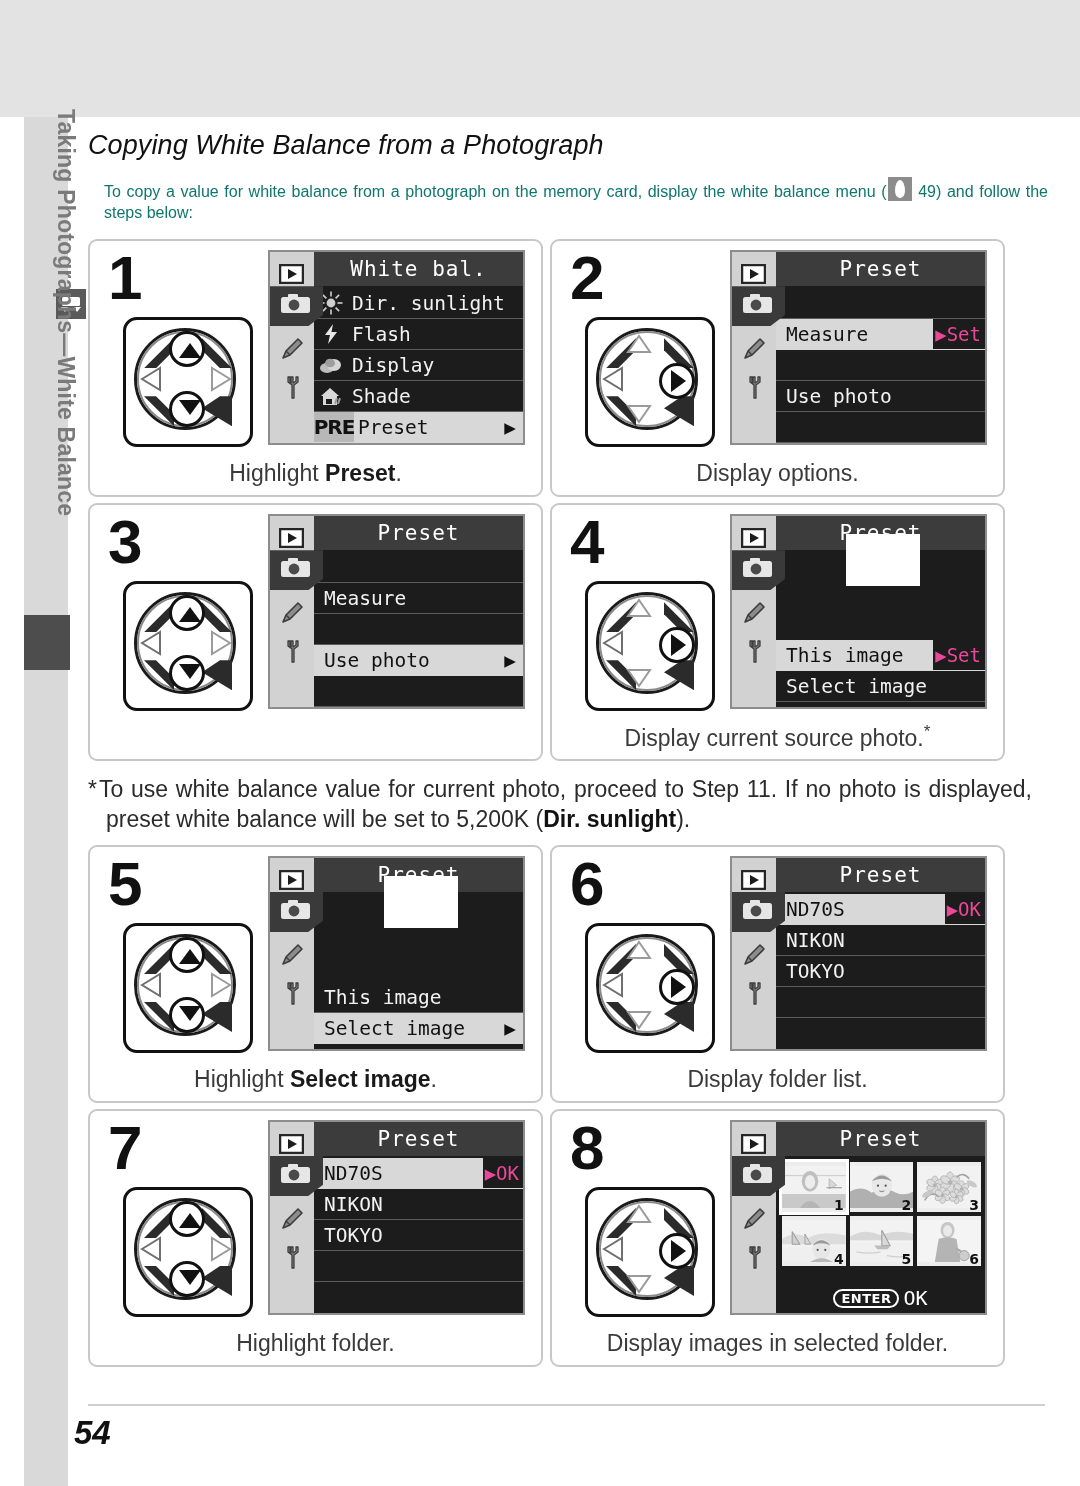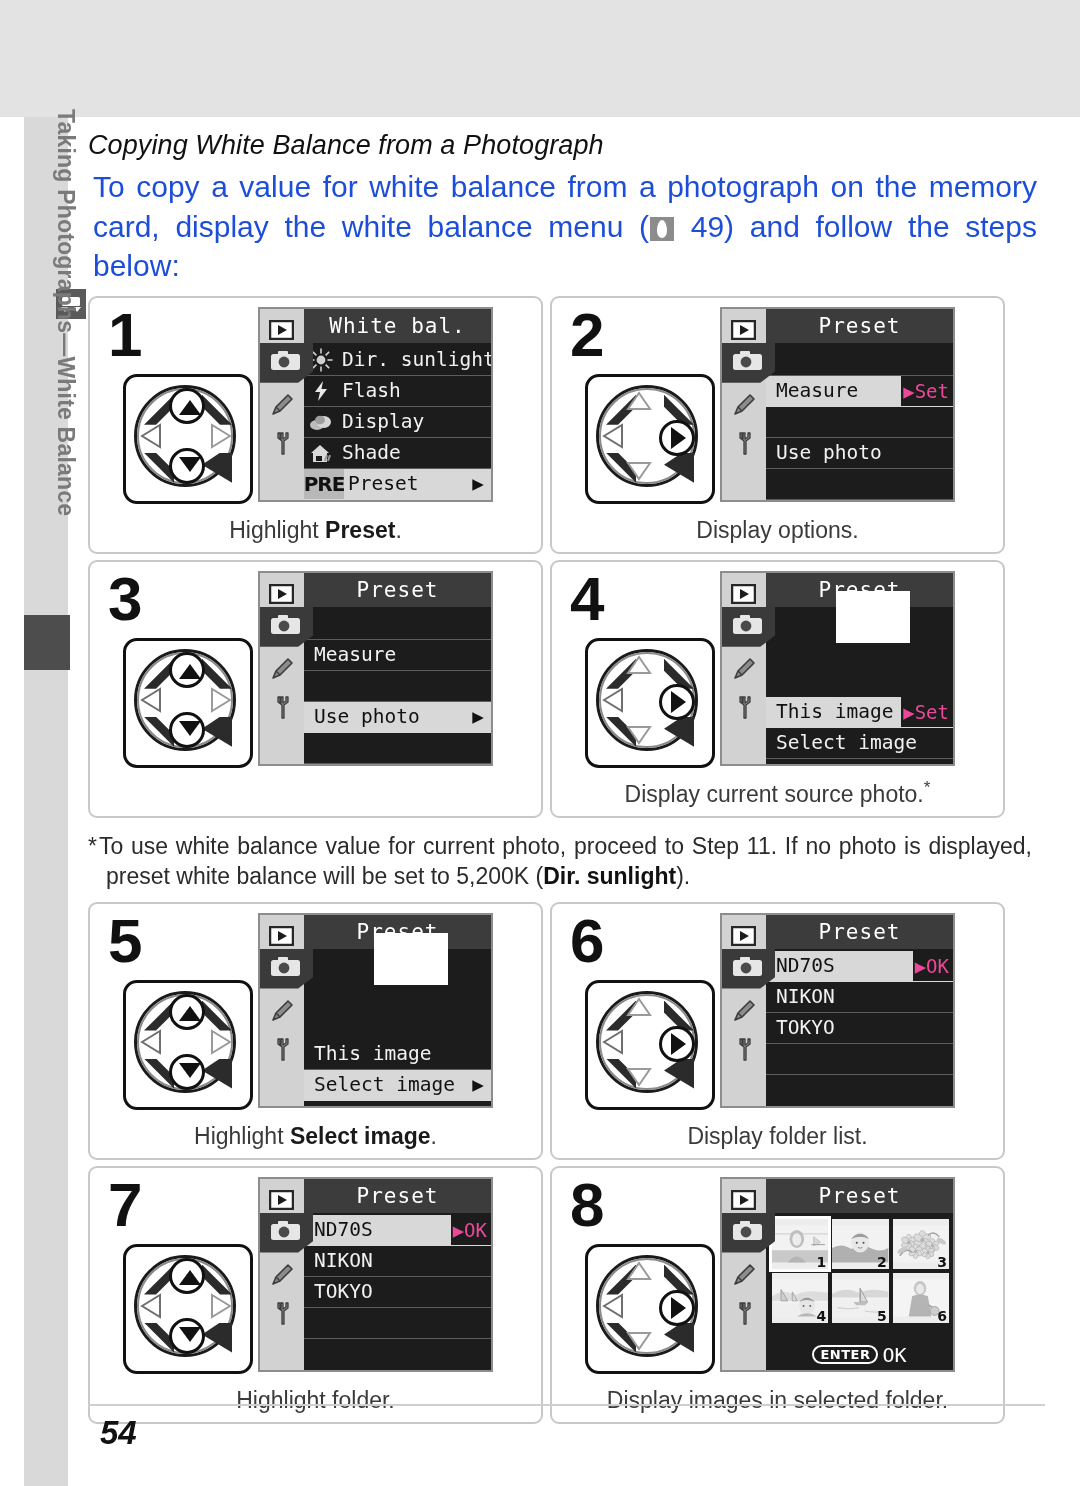--- a/index.html
+++ b/index.html
@@ -21,21 +21,21 @@
     color:#7a7a7a;font-size:23px;font-weight:bold;letter-spacing:.2px;white-space:nowrap;
   }
 
   .content{position:absolute;left:88px;top:130px;width:960px;}
 
   h1.sect{
     font-size:27px;font-style:italic;font-weight:normal;color:#111;
     margin:0 0 6px 0;letter-spacing:.1px;
   }
   p.intro{
-    font-size:30px;color:#1d4ed8;margin:5px;line-height:1.32;
+    font-size:16px;color:#0f766e;margin:16px;line-height:1.32;
     text-align:justify;text-justify:inter-word;width:944px;
   }
   .inlineicon{
     display:inline-block;vertical-align:-4px;width:24px;height:24px;background:#8c8c8c;
     position:relative;margin:0 1px;
   }
   .inlineicon:after{
     content:"";position:absolute;left:7px;top:3px;width:10px;height:18px;
     border-radius:50% 50% 50% 50%/60% 60% 40% 40%;
     background:#fff;
@@ -84,21 +84,21 @@
   .knob{position:absolute;border:3px solid #111;border-radius:50%;background:#fff;box-sizing:border-box;}
   .knobUp{left:43px;top:11px;width:36px;height:36px;}
   .knobDn{left:43px;top:71px;width:36px;height:36px;}
   .knobRt{left:71px;top:43px;width:36px;height:36px;}
   .knob .tri{position:absolute;width:0;height:0;}
   .knobUp .tri{left:7px;top:9px;border-left:11px solid transparent;border-right:11px solid transparent;border-bottom:15px solid #111;}
   .knobDn .tri{left:7px;top:6px;border-left:11px solid transparent;border-right:11px solid transparent;border-top:15px solid #111;}
   .knobRt .tri{left:9px;top:4px;border-top:11px solid transparent;border-bottom:11px solid transparent;border-left:15px solid #111;}
 
   
-  .lcd{position:absolute;left:168px;top:9px;width:235px;height:195px;
+  .lcd{position:absolute;left:178px;top:9px;width:257px;height:195px;
        background:#d2d2d2;border:2px solid #8d8d8d;box-sizing:border-box;
        display:flex;}
   .lcdrail{width:44px;background:#d2d2d2;position:relative;flex:none;}
   .rail-ico{position:absolute;left:8px;width:27px;height:27px;display:flex;align-items:center;justify-content:center;}
   .rail-play{top:8px;}
   .rail-pen{top:83px;}
   .rail-wr{top:122px;}
   .camtab{position:absolute;left:0px;top:34px;width:53px;height:40px;background:#3a3a3a;
           clip-path:polygon(0 0,100% 0,100% 72%,72% 100%,0 100%);z-index:1;}
   .camtab .g{position:absolute;left:10px;top:7px;}
@@ -137,21 +137,21 @@
   .tcell svg{display:block;width:100%;height:100%;}
 
   .footnote{
     width:944px;margin:14px 0 8px 0;font-size:23px;color:#2b2b2b;line-height:1.3;
     text-align:justify;
   }
   .footnote .star{margin-right:2px;}
   .footnote b{font-weight:bold;color:#111;}
   .footnote .hang{display:block;padding-left:18px;text-indent:-18px;}
 
-  .pagenum{position:absolute;left:100px;top:1414px;font-size:33px;font-style:italic;
+  .pagenum{position:absolute;left:74px;top:1414px;font-size:33px;font-style:italic;
            font-weight:bold;color:#111;}
   .rulebot{position:absolute;left:88px;top:1404px;width:957px;height:2px;background:#cfcfcf;}
 </style>
 </head>
 <body>
 
 <div class="topband"></div>
 
 <div class="leftcol">
   <div class="tabmark"></div>

